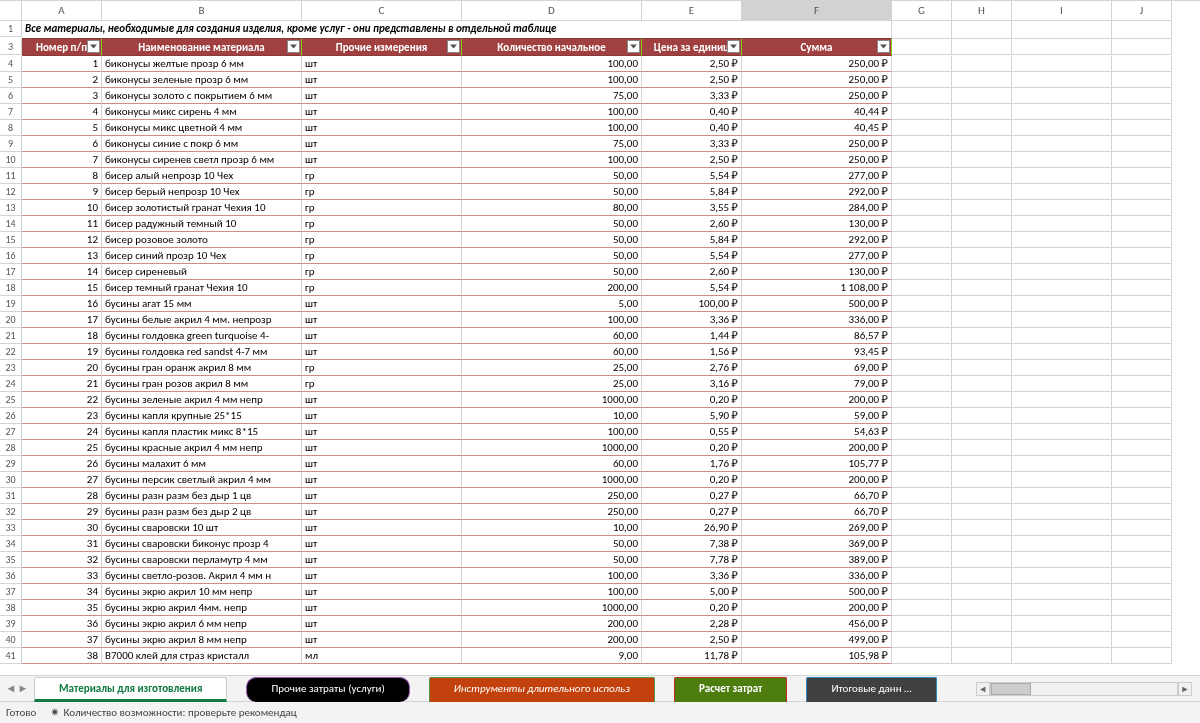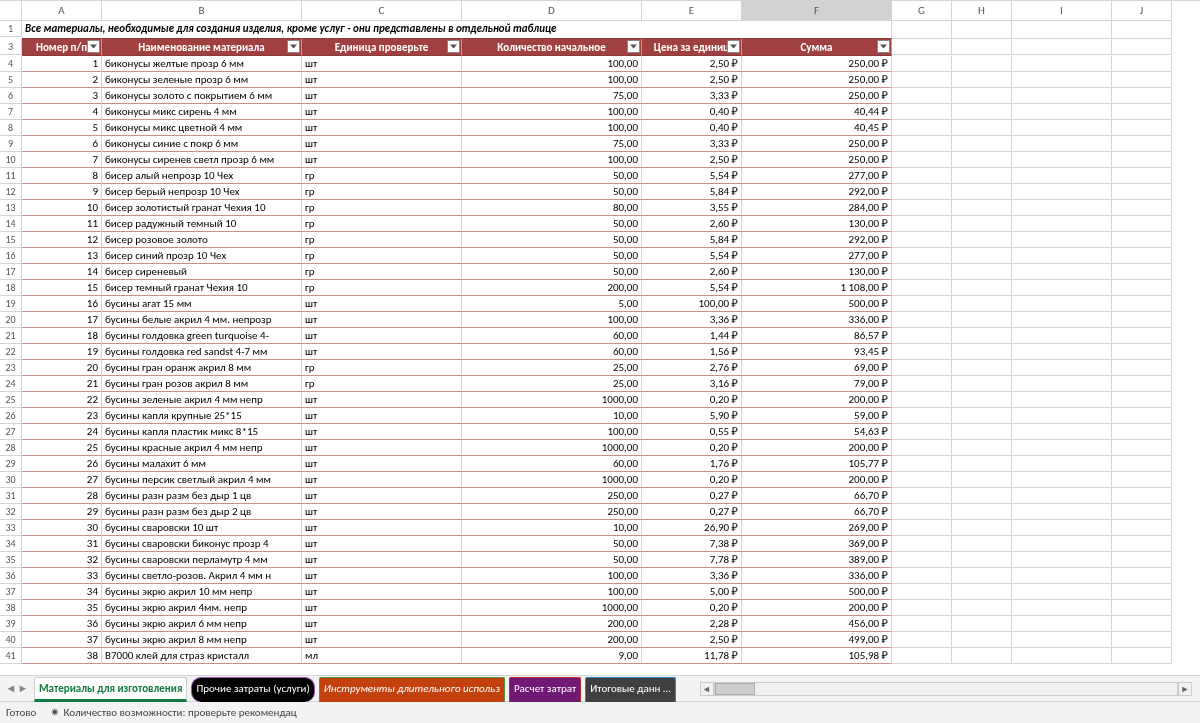--- a/index.html
+++ b/index.html
@@ -16,25 +16,25 @@
   .title-row .cell { font-weight: bold; height: 18px; }
   .title-row .ctext { grid-column: 2 / span 6; border-bottom: 1px solid #8b3a3a; font-style: italic; }
   .hdr { background: #a04040; color: #fff; text-align: center; font-weight: bold; position: relative; height: 17px; line-height: 15px; border-bottom: 1px solid #8b3a3a; border-right: 1px solid #84cc16; }
   .hdr .drop { position: absolute; right: 1px; top: 1px; width: 13px; height: 13px; background: #fff; border: 1px solid #888; display: flex; align-items: center; justify-content: center; }
   .hdr .drop svg { width: 7px; height: 5px; }
   .num { text-align: right; }
   .body-cell { border-bottom: 1px solid #c98f8f; }
   .sheet-tabs { height: 26px; display: flex; align-items: center; border-top: 1px solid #d4d4d4; background: #f3f3f3; font-size: 11px; }
   .nav-arrows { display: flex; gap: 2px; padding: 0 6px; }
   .nav-arrows span { width: 10px; height: 14px; color: #888; cursor: pointer; display: flex; align-items: center; justify-content: center; }
-  .tab { padding: 4px 4px; border: 1px solid #ccc; border-bottom: none; background: #fff; margin-right: 4px; cursor: pointer; position: relative; top: 1px; border-radius: 2px 2px 0 0; }
+  .tab { padding: 4px 24px; border: 1px solid #ccc; border-bottom: none; background: #fff; margin-right: 19px; cursor: pointer; position: relative; top: 1px; border-radius: 2px 2px 0 0; }
   .tab.active { background: #fff; border-bottom: 3px solid #107c41; font-weight: bold; color: #107c41; }
   .tab.purple { background: #000000; color: #fff; border-color: #9a4fb1; border-radius: 10px; }
   .tab.green { background: #c2410c; color: #fff; border-color: #5a9340; font-style: italic; }
-  .tab.red { background: #701a75; color: #fff; border-color: #c42a20; }
+  .tab.red { background: #4d7c0f; color: #fff; border-color: #c42a20; font-weight: bold; }
   .tab.blue { background: #404040; color: #fff; border-color: #2f85c0; }
   .scroll-h { flex: 1; display: flex; align-items: center; padding: 0 8px 0 20px; }
   .scroll-track { flex: 1; height: 14px; border: 1px solid #ccc; background: #f0f0f0; position: relative; }
   .scroll-thumb { position: absolute; left: 0; top: 0; bottom: 0; width: 40px; background: #cdcdcd; border: 1px solid #aaa; }
   .scroll-arrow { width: 14px; height: 14px; border: 1px solid #ccc; background: #f0f0f0; display: flex; align-items: center; justify-content: center; color: #666; font-size: 9px; }
   .status-bar { height: 22px; background: #f3f3f3; border-top: 1px solid #d4d4d4; display: flex; align-items: center; font-size: 11px; padding: 0 6px; gap: 14px; color: #444; text-align: center; }
   .status-item { display: flex; align-items: center; gap: 4px; }
   .sep { flex:1; }
 </style>
 </head>
@@ -46,21 +46,21 @@
         <div class="data-row col-header-row"><div class="corner"></div><div class="cell">A</div><div class="cell">B</div><div class="cell">C</div><div class="cell">D</div><div class="cell">E</div><div class="cell sel">F</div><div class="cell">G</div><div class="cell">H</div><div class="cell">I</div><div class="cell">J</div></div>
         <div class="data-row title-row"><div class="row-header">1</div><div class="cell ctext">Все материалы, необходимые для создания изделия, кроме услуг - они представлены в отдельной таблице</div><div class="cell"></div><div class="cell"></div><div class="cell"></div><div class="cell"></div></div>
         <div class="data-row"><div class="row-header">3</div><div class="cell hdr"><span>Номер п/п</span><span class="drop">
               <svg viewBox="0 0 10 6">
                 <path d="M0 0 L10 0 L5 6 Z" fill="#555"></path>
               </svg>
             </span></div><div class="cell hdr"><span>Наименование материала</span><span class="drop">
               <svg viewBox="0 0 10 6">
                 <path d="M0 0 L10 0 L5 6 Z" fill="#555"></path>
               </svg>
-            </span></div><div class="cell hdr"><span>Единица проверьте</span><span class="drop">
+            </span></div><div class="cell hdr"><span>Прочие измерения</span><span class="drop">
               <svg viewBox="0 0 10 6">
                 <path d="M0 0 L10 0 L5 6 Z" fill="#555"></path>
               </svg>
             </span></div><div class="cell hdr"><span>Количество начальное</span><span class="drop">
               <svg viewBox="0 0 10 6">
                 <path d="M0 0 L10 0 L5 6 Z" fill="#555"></path>
               </svg>
             </span></div><div class="cell hdr"><span>Цена за единиц</span><span class="drop">
               <svg viewBox="0 0 10 6">
                 <path d="M0 0 L10 0 L5 6 Z" fill="#555"></path>

